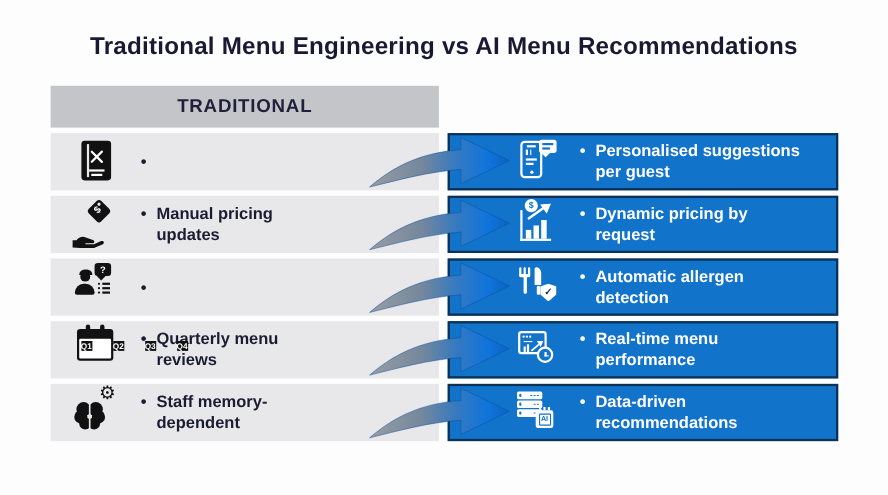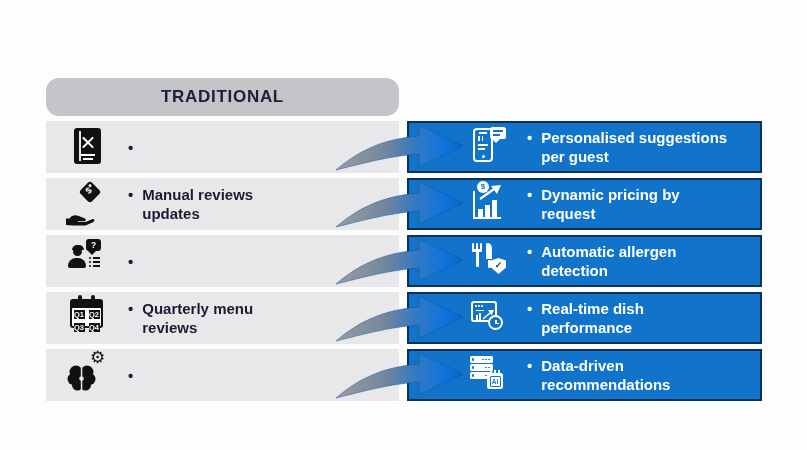--- a/index.html
+++ b/index.html
@@ -5,21 +5,21 @@
   html,body{margin:0;padding:0;background:#ffffff;}
   .canvas{position:relative;width:807px;height:450px;background:#fdfdfd;
           font-family:"Liberation Sans",sans-serif;overflow:hidden;}
 
   .title{position:absolute;top:29px;left:0;width:100%;text-align:center;
          font-size:22px;font-weight:700;color:#191932;letter-spacing:.2px;}
 
   .col-header{position:absolute;top:78px;height:38px;display:flex;align-items:center;
               justify-content:center;font-weight:700;font-size:17px;letter-spacing:.7px;
               box-sizing:border-box;}
-  .trad-header{left:46px;width:353px;background:#c3c5c8;color:#20203a;border-radius:13px;}
+  .trad-header{left:46px;width:353px;background:#c3c5c8;color:#20203a;}
   .ai-header{left:407px;width:355px;background:#1173ca;color:#ffffff;border:2px solid #0d3055;}
 
   .row{position:absolute;height:52px;display:flex;align-items:center;box-sizing:border-box;}
   .trad-row{left:46px;width:353px;background:#e8e8ea;color:#1b1b32;padding-left:19px;}
   .ai-row{left:407px;width:355px;background:#1173ca;color:#ffffff;border:2px solid #0d3055;padding-left:56px;}
 
   .txt{display:flex;align-items:flex-start;font-size:15px;font-weight:600;line-height:19px;}
   .trad-row .txt{margin-left:17px;max-width:190px;}
   .ai-row .txt{margin-left:16px;max-width:230px;}
   .bullet{margin-right:9px;}
@@ -50,21 +50,21 @@
   .p-body{left:3px;top:20px;width:18px;height:10px;background:#111;border-radius:8px 8px 2px 2px;}
   .list-row{width:11px;height:2px;}
   .list-dot{left:0;top:0;width:2px;height:2px;background:#111;border-radius:50%;}
   .list-bar{left:3.5px;top:0;width:7.5px;height:1.8px;background:#111;}
   .lr1{left:24px;top:19px;} .lr2{left:24px;top:23px;} .lr3{left:24px;top:27px;}
 
   .cal-peg1,.cal-peg2{top:0;width:3.5px;height:8px;background:#111;border-radius:2px;}
   .cal-peg1{left:13px;} .cal-peg2{left:26px;}
   .cal-body{left:5px;top:4px;width:33px;height:29px;background:#111;border-radius:3px;}
   .cal-grid{left:2px;top:9px;right:2px;bottom:2px;display:grid;position:absolute;
-            grid-template-columns:1fr 1fr;grid-template-rows:1fr 1fr;gap:4px;
+            grid-template-columns:1fr 1fr 1fr 1fr;grid-template-rows:1fr 1fr;gap:19px;
             background:#fff;padding:1.5px;border-radius:1px;}
   .cal-cell{position:static;background:#111;color:#fff;font-size:7.5px;font-weight:700;
             display:flex;align-items:center;justify-content:center;}
 
   .gear{left:25px;top:-3px;font-size:17px;color:#111;line-height:1;}
   .brain-svg{left:2px;top:12px;}
 
   
   .ph{left:8px;top:4px;width:20px;height:34px;border:2px solid #fff;border-radius:4px;}
   .ph-top{left:4px;top:2px;width:8px;height:1.8px;background:#fff;}
@@ -119,20 +119,21 @@
   .chip-pin{width:1.6px;height:3px;background:#fff;}
   .cp1{left:3px;top:-3px;} .cp2{left:7px;top:-3px;} .cp3{left:11px;top:-3px;}
 
   .arrow{position:absolute;left:333px;width:134px;height:50px;z-index:5;}
 </style>
 </head>
 <body>
 
 <div class="canvas">
 
+  <div class="title">Traditional Menu Engineering vs AI Menu Recommendations</div>
 
   <div class="col-header trad-header">
     <span>TRADITIONAL</span>
   </div>
 
   <div class="row trad-row" style="top:121px">
     <div class="ic">
       <span class="menu-card">
         <span class="menu-fold"></span>
         <span class="menu-x1"></span>
@@ -151,21 +152,21 @@
       <span class="tag">
         <span class="tag-hole"></span>
       </span>
       <span class="tag-dollar" style="left:17px;top:4px;">$</span>
       <svg class="hand-svg" width="32" height="16" viewBox="0 0 32 16">
         <path d="M1,15 L1,8.5 L4.5,8.5 C6.5,5.5 10,4.5 13,5.8 L19.5,8.2 C21.5,9 21,11.2 19,11.2 L13,11.2 C12.5,11.2 12.5,12 13,12 L20.5,12 L27,9.2 C29,8.4 30.5,10.8 28.5,12 L20.5,15.5 L8,15.5 Z" fill="#111"></path>
       </svg>
     </div>
     <div class="txt">
       <span class="bullet">•</span>
-      <span class="lines">Manual reviews
+      <span class="lines">Manual pricing
 updates</span>
     </div>
   </div>
 
   <div class="row trad-row" style="top:235px">
     <div class="ic">
       <span class="bubble">?</span>
       <span class="bubble-tail"></span>
       <span class="p-cap"></span>
       <span class="p-head"></span>
@@ -216,20 +217,22 @@
           <circle cx="6.5" cy="15" r="6" fill="#111"></circle>
         <circle cx="10.5" cy="21" r="5.5" fill="#111"></circle>
           <circle cx="20" cy="8" r="6.5" fill="#111"></circle>
         <circle cx="22.5" cy="15" r="6" fill="#111"></circle>
           <circle cx="18.5" cy="21" r="5.5" fill="#111"></circle>
         <rect x="13.8" y="1" width="1.5" height="25" fill="#e8e8ea"></rect>
       </svg>
     </div>
     <div class="txt">
       <span class="bullet">•</span>
+      <span class="lines">Staff memory-
+dependent</span>
     </div>
   </div>
 
   <div class="row ai-row" style="top:121px">
     <div class="ic">
       <span class="ph">
         <span class="ph-top"></span>
         <span class="ph-f1"></span>
           <span class="ph-f2"></span>
         <span class="ph-l1"></span>
@@ -301,21 +304,21 @@
           <path d="M6,0 L12,0 L9.5,5.5 Z" fill="#fff"></path>
         </svg>
       </span>
       <span class="clock">
         <span class="clock-h"></span>
           <span class="clock-m"></span>
       </span>
     </div>
     <div class="txt">
       <span class="bullet">•</span>
-      <span class="lines">Real-time dish
+      <span class="lines">Real-time menu
 performance</span>
     </div>
   </div>
 
   <div class="row ai-row" style="top:349px">
     <div class="ic">
       <span class="srv srv1">
         <span class="srv-dot"></span>
           <span class="srv-d1"></span>
         <span class="srv-d2"></span>

